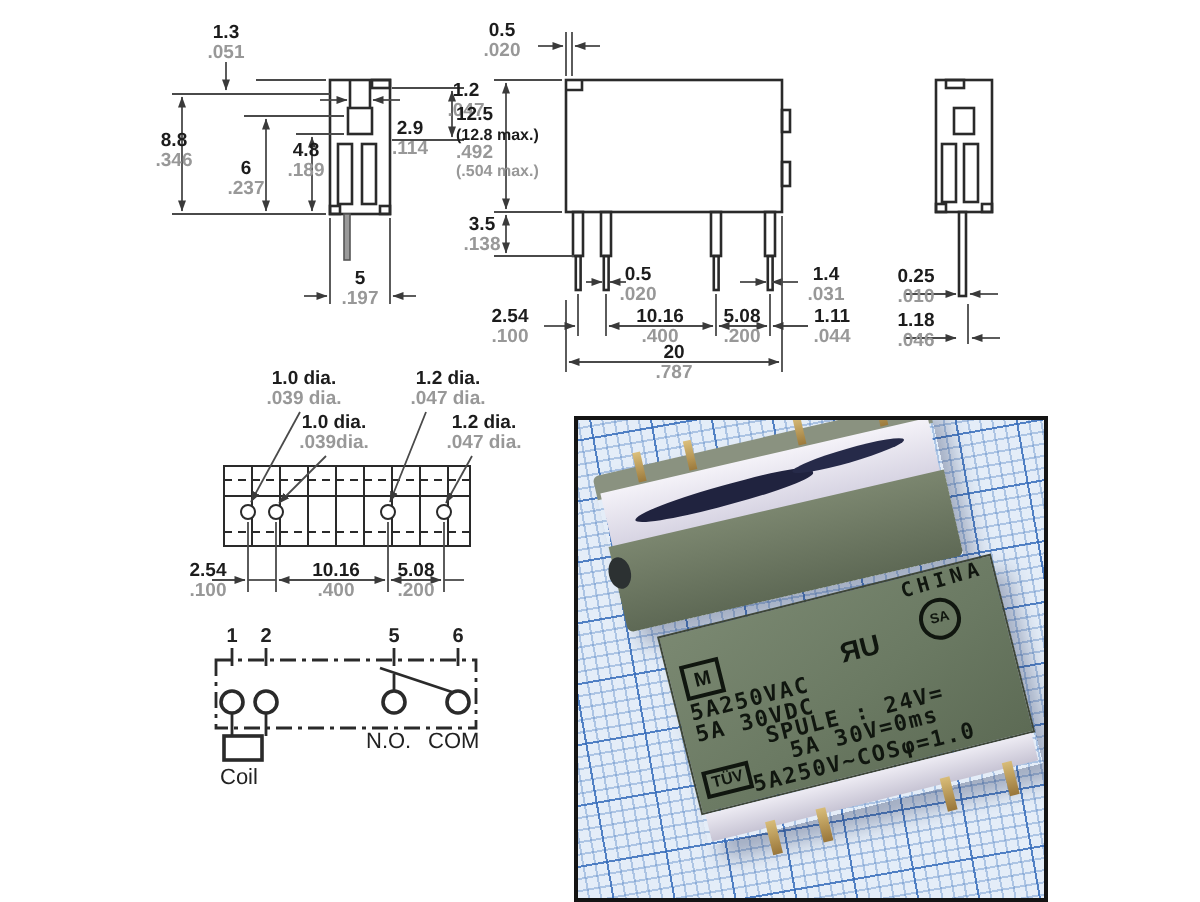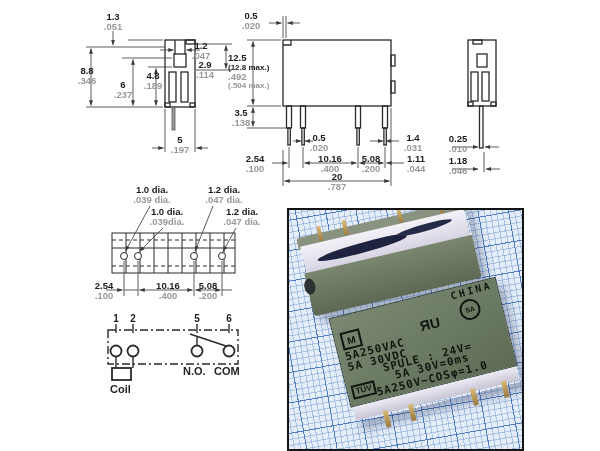--- a/index.html
+++ b/index.html
@@ -6,21 +6,21 @@
   #canvas{
     position:relative;width:600px;height:451px;background:#ffffff;overflow:hidden;
     font-family:"Liberation Sans",sans-serif;
   }
   #linework{position:absolute;left:0;top:0;}
   .dim{position:absolute;text-align:center;font-size:9.5px;line-height:9.5px;font-weight:700;color:#1c1c1c;}
   .dim span{display:block;}
   .dim .in{color:#989898;}
   .dim .small{font-size:8px;line-height:9px;}
   .pin-num{position:absolute;font-size:10px;font-weight:700;color:#222;width:14px;text-align:center;}
-  .schlabel{position:absolute;font-size:11px;font-weight:700;color:#222;}
+  .schlabel{position:absolute;font-size:11px;font-weight:400;color:#222;}
   
   #photo{
     position:absolute;left:287px;top:208px;width:237px;height:243px;
     border:2px solid #141414;box-sizing:border-box;background:#e2eaf6;overflow:hidden;
   }
   #graph-paper{
     position:absolute;left:-60px;top:-60px;width:380px;height:380px;
     transform:rotate(-10deg);
     background-color:#e4edf8;
     background-image:
@@ -206,21 +206,21 @@
       <line x1="139.5" y1="290" x2="192.5" y2="290" marker-start="url(#arr)" marker-end="url(#arr)"></line>
       <line x1="195.5" y1="290" x2="220.5" y2="290" marker-start="url(#arr)" marker-end="url(#arr)"></line>
       <line x1="222" y1="290" x2="232" y2="290"></line>
     </g>
   </svg>
 
   <div class="dim" style="left:96px;top:12px;width:34px">
     <span class="mm">1.3</span>
     <span class="in">.051</span>
   </div>
-  <div class="dim" style="left:184px;top:41px;width:34px">
+  <div class="dim" style="left:216px;top:41px;width:34px">
     <span class="mm">1.2</span>
     <span class="in">.047</span>
   </div>
   <div class="dim" style="left:188px;top:60px;width:34px">
     <span class="mm">2.9</span>
     <span class="in">.114</span>
   </div>
   <div class="dim" style="left:70px;top:66px;width:34px">
     <span class="mm">8.8</span>
     <span class="in">.346</span>

